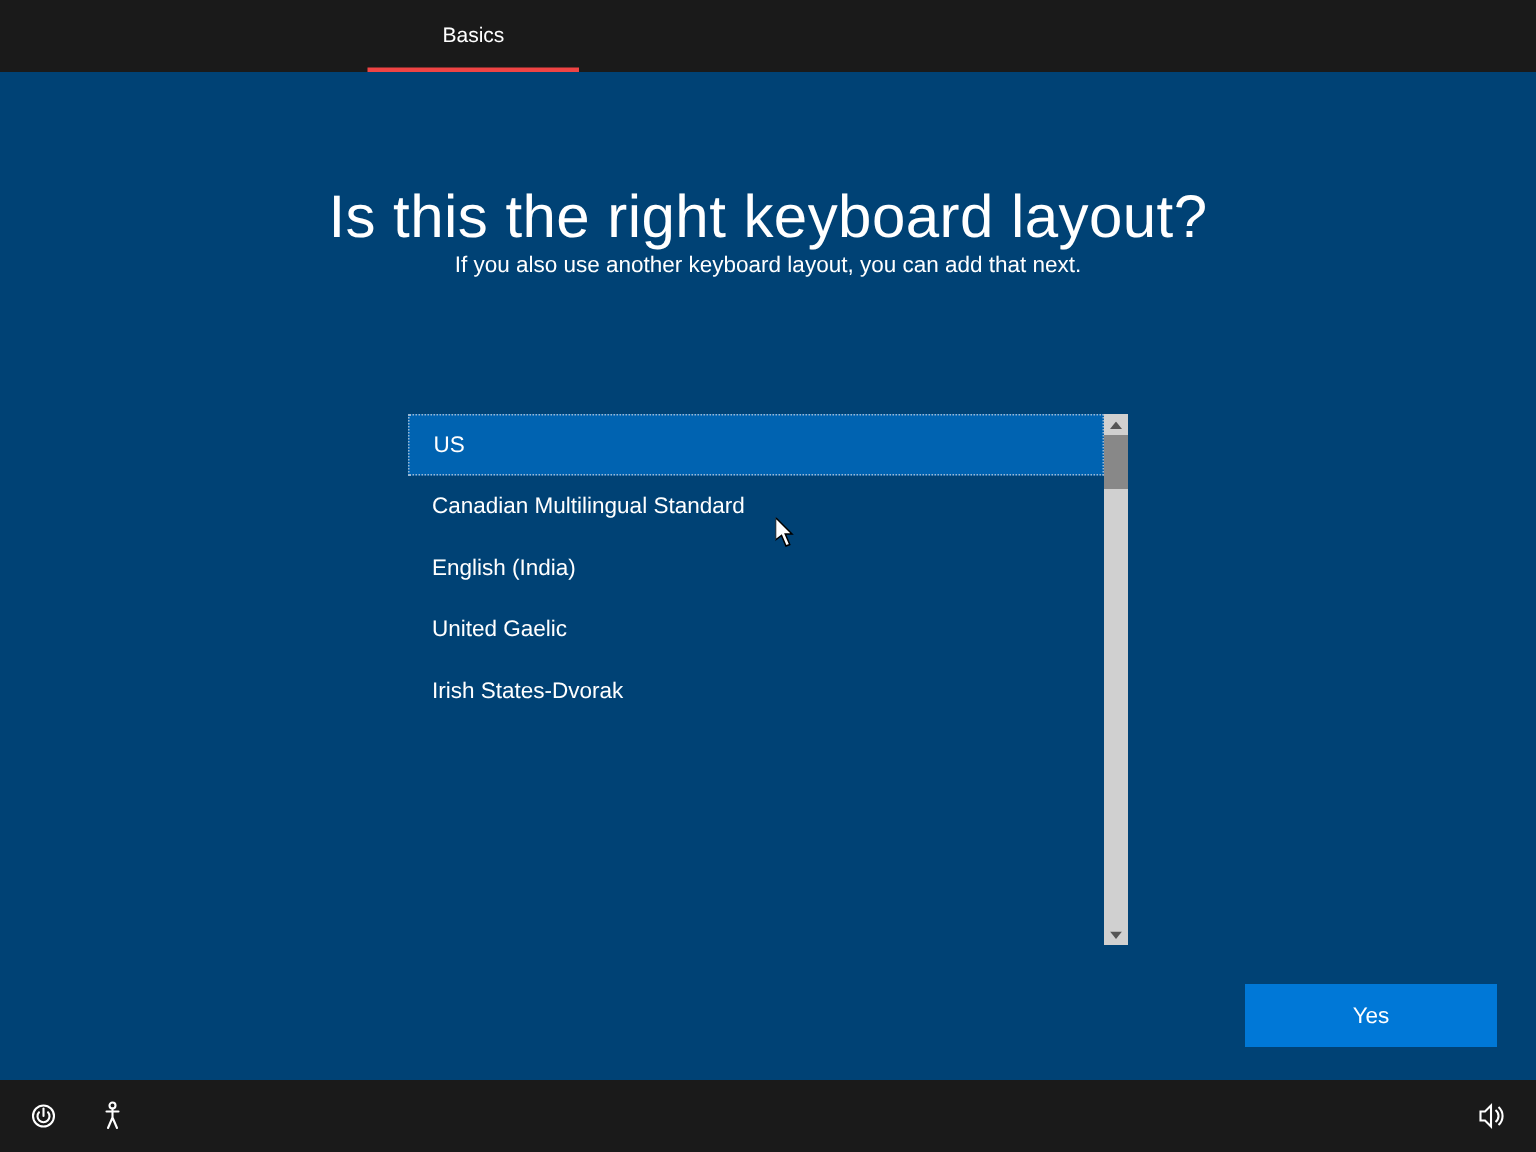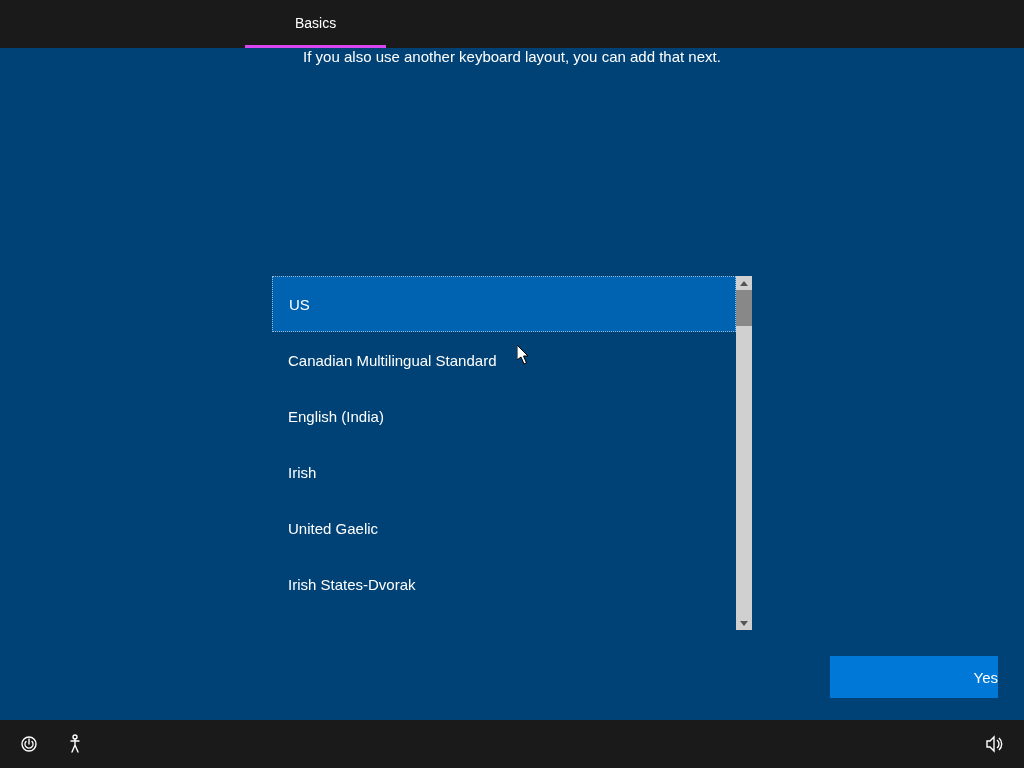--- a/index.html
+++ b/index.html
@@ -18,21 +18,21 @@
       display: flex;
       align-items: stretch;
     }
     .tab {
       display: flex;
       align-items: center;
       padding: 0 50px;
       margin-left: 245px;
       font-size: 14px;
       color: #ffffff;
-      border-bottom: 3px solid #d946ef;
+      border-bottom: 3px solid #ef4444;
     }
     .main {
       position: absolute;
       top: 48px;
       left: 0;
       right: 0;
       bottom: 48px;
       display: flex;
       flex-direction: column;
       align-items: center;
@@ -56,21 +56,21 @@
       left: 272px;
       width: 480px;
       height: 354px;
       display: flex;
     }
     .list {
       flex: 1;
       overflow: hidden;
     }
     .list-item {
-      height: 56px;
+      height: 41px;
       display: flex;
       align-items: center;
       padding-left: 16px;
       font-size: 15px;
       color: #ffffff;
       cursor: pointer;
     }
     .list-item.selected {
       background: #0063b1;
       border: 1px dotted #9bb8d3;
@@ -113,21 +113,21 @@
       width: 168px;
       height: 42px;
       background: #0078d7;
       color: #ffffff;
       border: none;
       font-size: 15px;
       font-family: inherit;
       cursor: pointer;
       display: flex;
       align-items: center;
-      justify-content: flex-end;
+      justify-content: center;
     }
     .bottom-bar {
       position: absolute;
       bottom: 0;
       left: 0;
       right: 0;
       height: 48px;
       background: #1a1a1a;
       display: flex;
       align-items: center;
@@ -157,35 +157,33 @@
 </head>
 <body>
 
 <div class="top-bar">
   <div class="tab">
     <span>Basics</span>
   </div>
 </div>
 
 <div class="main">
+  <h1 class="title">Is this the right keyboard layout?</h1>
   <p class="subtitle">If you also use another keyboard layout, you can add that next.</p>
 
   <div class="list-container">
     <div class="list">
       <div class="list-item selected">
         <span>US</span>
       </div>
       <div class="list-item">
         <span>Canadian Multilingual Standard</span>
       </div>
       <div class="list-item">
         <span>English (India)</span>
-      </div>
-      <div class="list-item">
-        <span>Irish</span>
       </div>
       <div class="list-item">
         <span>United Gaelic</span>
       </div>
       <div class="list-item">
         <span>Irish States-Dvorak</span>
       </div>
     </div>
     <div class="scrollbar">
       <div class="scroll-arrow">

